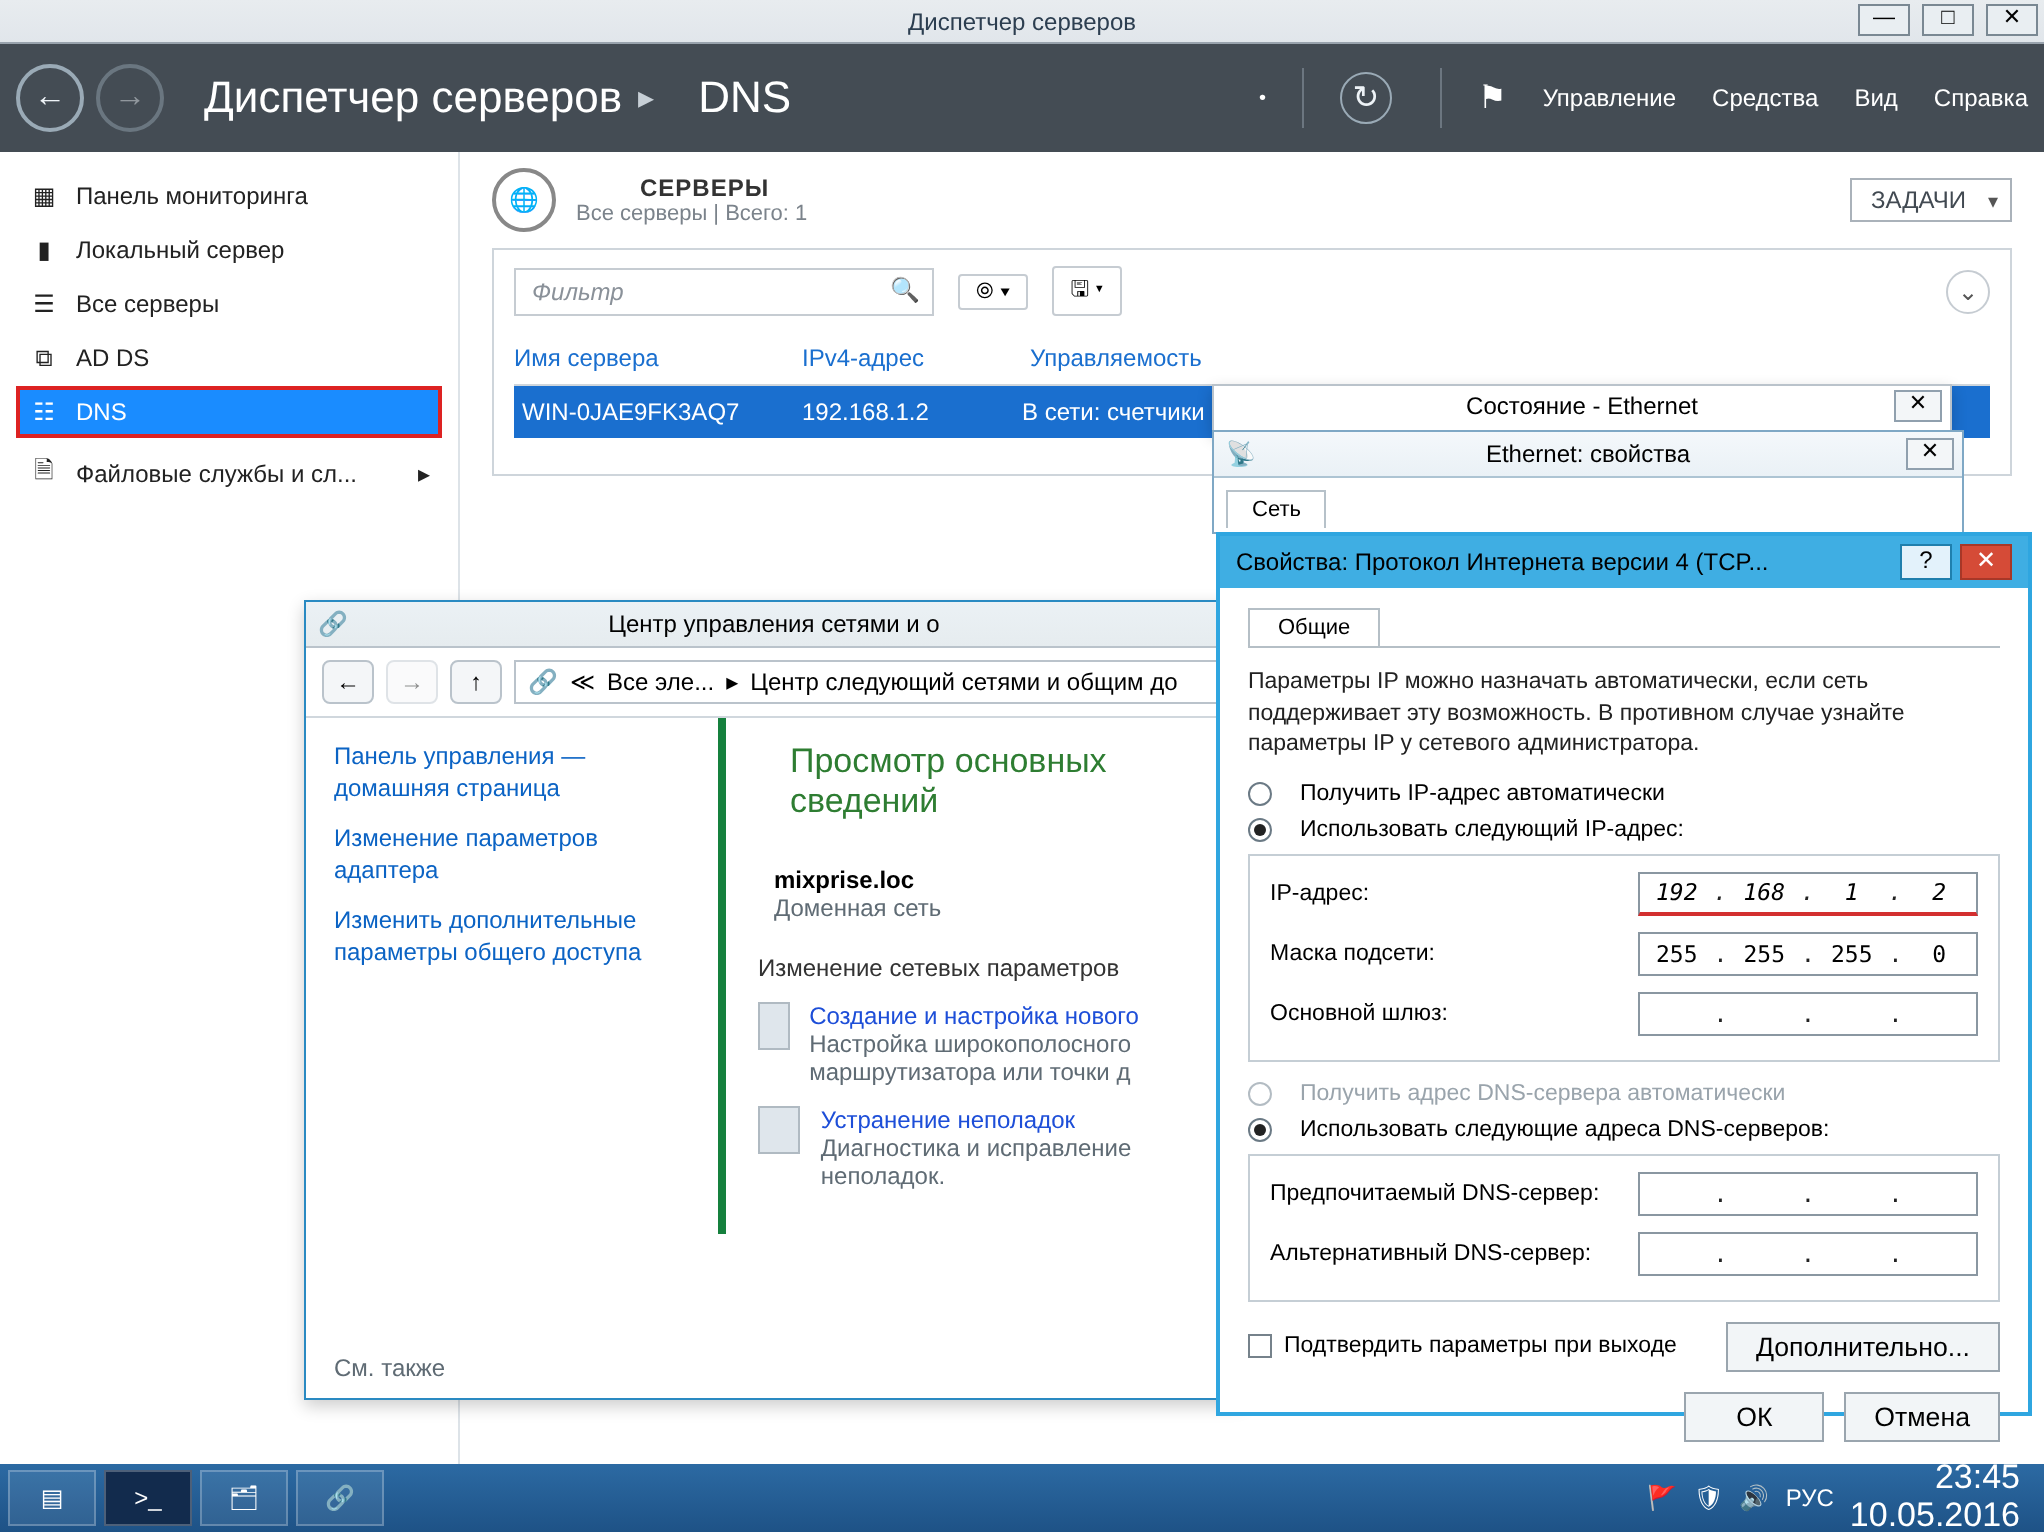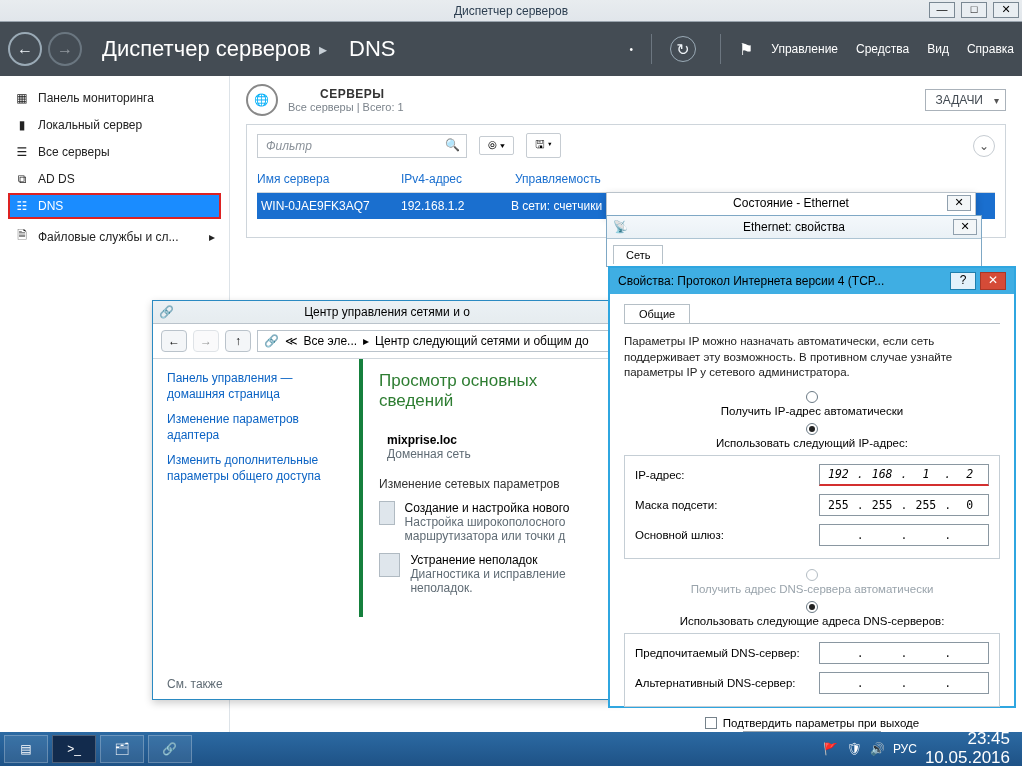--- a/index.html
+++ b/index.html
@@ -112,26 +112,26 @@
     position:relative; border-bottom:1px solid #bac3cb;
   }
   .win-btn{width:24px;height:16px;border:1px solid #90a0ae;background:#f3f6f8;text-align:center;font-size:11px;line-height:13px;}
   .nav-row{display:flex;align-items:center;gap:6px;padding:6px 8px;border-bottom:1px solid #d0d7dd;}
   .nav-btn{width:26px;height:22px;border:1px solid #bac3cb;border-radius:4px;display:flex;align-items:center;justify-content:center;background:#f4f6f8;}
   .addr-bar{flex:1;border:1px solid #bac3cb;padding:3px 6px;display:flex;align-items:center;gap:6px;white-space:nowrap;overflow:hidden;}
   .nc-body{display:flex;}
   .nc-left{width:210px;padding:12px 14px;border-right:4px solid #15803d;}
   .nc-left a{color:#0b63c4;display:block;margin-bottom:10px;line-height:1.3;}
   .nc-right{flex:1;padding:12px 16px;}
-  .nc-right h3{margin:0 0 14px;color:#2e7d32;font-weight:normal;font-size:17px;}
+  .nc-right h3{margin:0 16px 14px;color:#2e7d32;font-weight:normal;font-size:17px;}
   .nc-section-title{margin:8px 0 6px;color:#333;}
   .nc-small{color:#5f6b74;}
   .nc-task{display:flex;gap:10px;margin:10px 0;}
   .nc-task .ico{width:24px;height:24px;background:#dfe6ec;border:1px solid #b0bac2;}
-  .nc-task a{color:#000000;}
+  .nc-task a{color:#1d4ed8;}
 
   
   .eth-props {
     position:absolute;
     border:1px solid #7fa8c5;
     background:#fff;
   }
   .eth-title{background:linear-gradient(#f4f8fb,#eaf1f6);padding:4px 8px;text-align:center;border-bottom:1px solid #adc4d3;position:relative;}
   .eth-title .btns{position:absolute;right:4px;top:3px;display:flex;gap:3px;}
   .tab-bar{padding:6px 6px 0;}
@@ -147,21 +147,21 @@
   .tcpip-title .right{display:flex;gap:4px;}
   .tcpip-title .hbtn{width:26px;height:18px;border:1px solid #1f7fad;text-align:center;font-size:12px;line-height:15px;}
   .tcpip-title .hbtn.help{background:#e3f2fb;}
   .tcpip-title .hbtn.close{background:#d54b37;color:#fff;border-color:#a83727;}
   .tcpip-body{padding:10px 14px 14px; font-size:11.5px;}
   .tcpip .tab-strip{border-bottom:1px solid #b5bfc6;margin-bottom:10px;}
   .tcpip .tab2{display:inline-block;border:1px solid #b5bfc6;border-bottom:none;padding:3px 14px;background:#fff;font-size:11px;}
   .tcpip .desc{color:#222;line-height:1.35;margin-bottom:10px;}
   .fieldset{border:1px solid #c5ced5;padding:8px 10px 12px;margin:6px 0 10px;}
   .fieldset.nolegend{padding-top:8px;}
-  .radio-row,.check-row{display:flex;align-items:center;gap:2px;margin:6px 0;flex-direction:column;}
+  .radio-row,.check-row{display:flex;align-items:center;gap:14px;margin:6px 0;}
   .radio{width:12px;height:12px;border:1px solid #6b7a85;border-radius:50%;position:relative;}
   .radio.checked::after{content:'';position:absolute;inset:2px;border-radius:50%;background:#222;}
   .radio.disabled{border-color:#b3bcc3;}
   .grid2{display:grid;grid-template-columns:170px 170px;gap:8px 14px;align-items:center;}
   .ip-in{border:1px solid #8a97a1;height:22px;padding:0;display:flex;align-items:center;justify-content:space-between;font-family:Consolas,monospace;}
   .ip-in .seg{width:25%;text-align:center;}
   .ip-in .dot{color:#222;}
   .ip-in.hl{border-bottom:2px solid #d32f2f;font-style:italic;}
   .lbl.disabled{color:#9aa4ac;}
   .btn{border:1px solid #9aa5ae;background:#f2f5f7;padding:4px 14px;}

